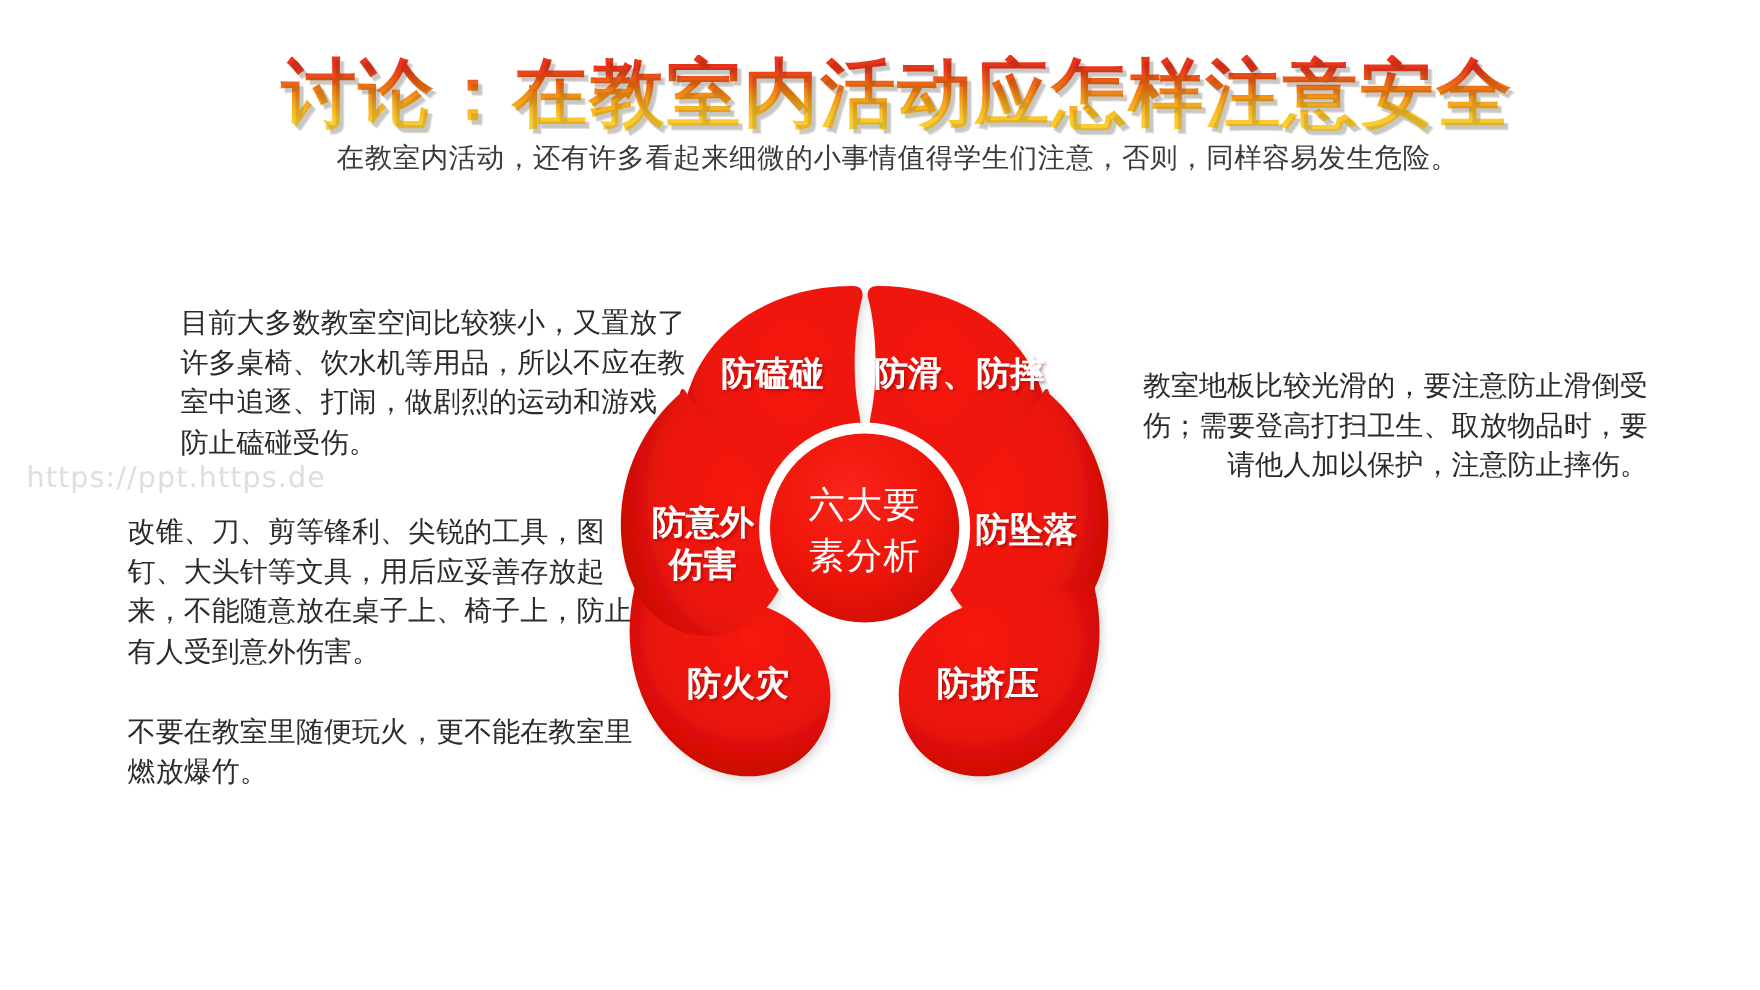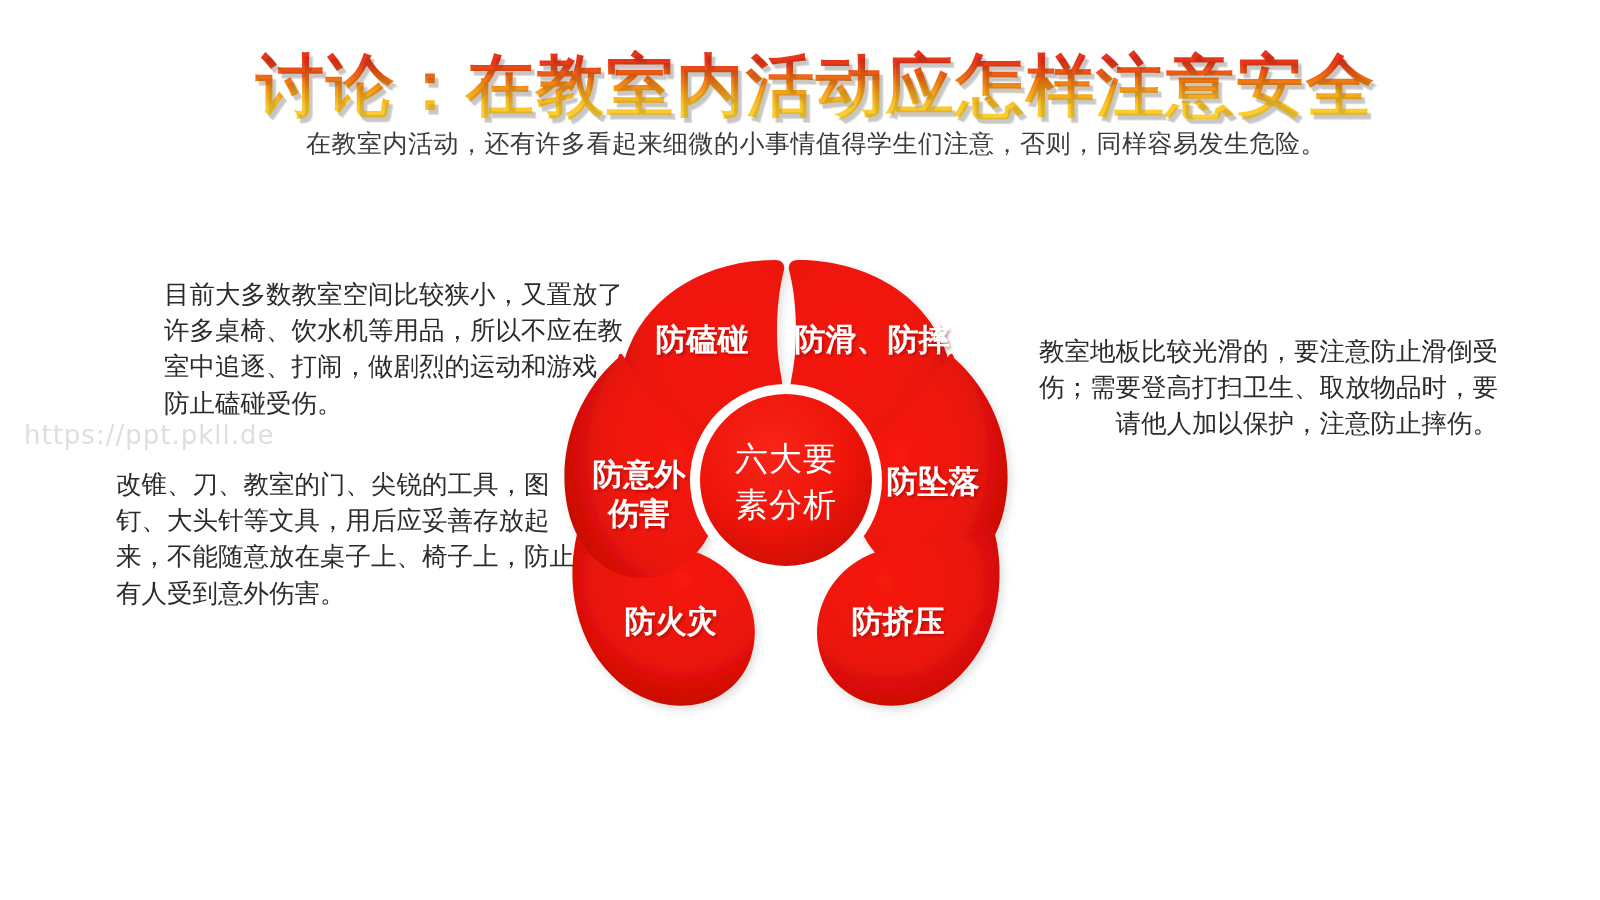--- a/index.html
+++ b/index.html
@@ -131,24 +131,25 @@
 </head>
 <body>
 
 <div id="slide">
 
   <div id="title-shadow">讨论：在教室内活动应怎样注意安全</div>
   <div id="title">讨论：在教室内活动应怎样注意安全</div>
 
   <div id="subtitle">在教室内活动，还有许多看起来细微的小事情值得学生们注意，否则，同样容易发生危险。</div>
 
-  <div id="watermark">https://ppt.pkll.de</div>
+  <div id="watermark">https://ppt.https.de</div>
 
   <div class="txt left" id="txt-l1">目前大多数教室空间比较狭小，又置放了许多桌椅、饮水机等用品，所以不应在教室中追逐、打闹，做剧烈的运动和游戏，防止磕碰受伤。</div>
-  <div class="txt left" id="txt-l2">改锥、刀、教室的门、尖锐的工具，图钉、大头针等文具，用后应妥善存放起来，不能随意放在桌子上、椅子上，防止有人受到意外伤害。</div>
+  <div class="txt left" id="txt-l2">改锥、刀、剪等锋利、尖锐的工具，图钉、大头针等文具，用后应妥善存放起来，不能随意放在桌子上、椅子上，防止有人受到意外伤害。</div>
+  <div class="txt left" id="txt-l3">不要在教室里随便玩火，更不能在教室里燃放爆竹。</div>
 
   <div class="txt right" id="txt-r1">教室地板比较光滑的，要注意防止滑倒受伤；需要登高打扫卫生、取放物品时，要请他人加以保护，注意防止摔伤。</div>
 
   <div id="flower">
     <svg width="500" height="480" viewBox="0 0 500 480" xmlns="http://www.w3.org/2000/svg">
       <defs>
         <radialGradient id="gTL" cx="62%" cy="35%" r="78%">
           <stop offset="0%" stop-color="#f61a0c"></stop>
           <stop offset="62%" stop-color="#ec1409"></stop>
           <stop offset="100%" stop-color="#bf0b04"></stop>

